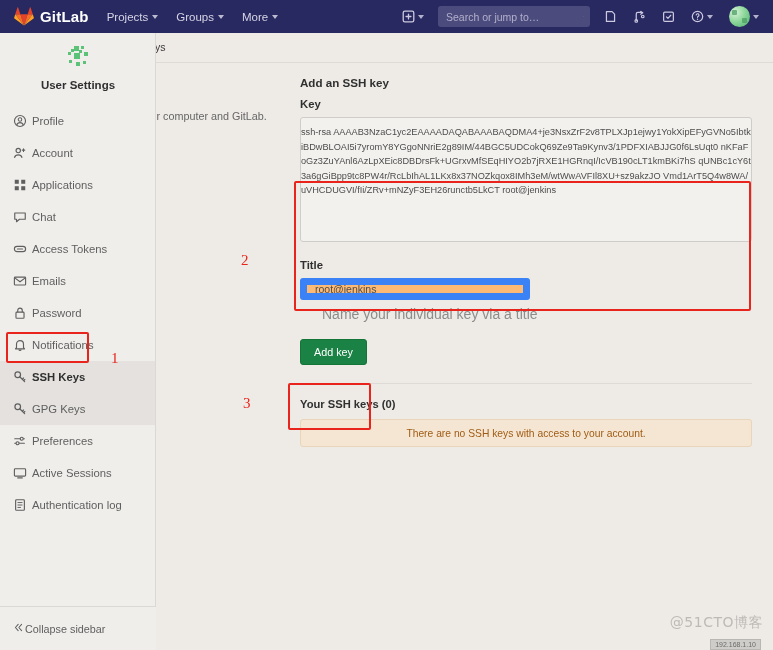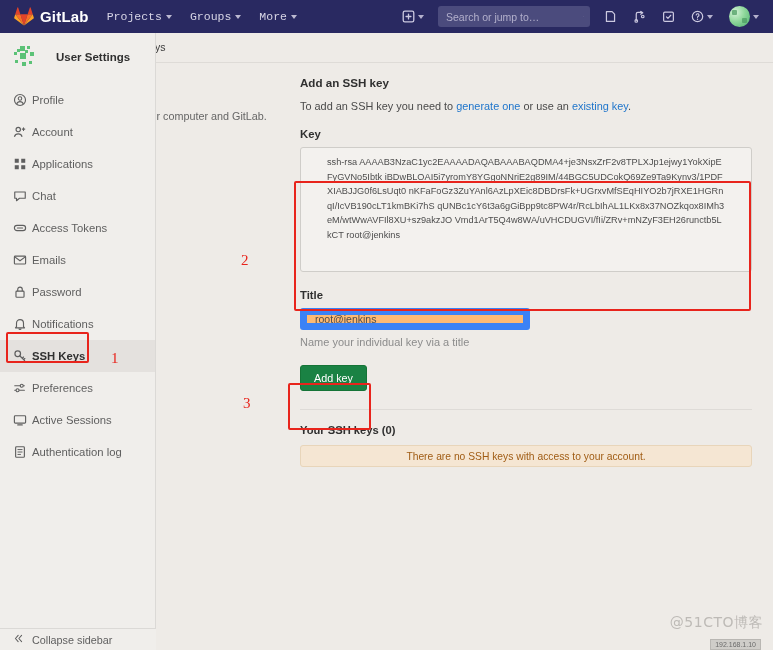--- a/index.html
+++ b/index.html
@@ -22,21 +22,20 @@
   .gl-logo { display: flex; align-items: center; margin-left: 14px; }
   .gl-logo svg { display: block; }
   .gl-brand {
     color: #fff; font-size: 15px; font-weight: 700; margin-left: 6px;
     letter-spacing: .2px;
   }
   .nav-item {
     color: #d6d4e5; font-size: 11.5px; margin-left: 18px;
     display: flex; align-items: center; gap: 4px; height: 33px;
     cursor: pointer;
-    font-family: Liberation Mono, monospace;
   }
   .caret { display: inline-block; width: 0; height: 0;
     border-left: 3.5px solid transparent; border-right: 3.5px solid transparent;
     border-top: 4px solid currentColor; opacity: .85; }
 
   .nav-right {
     position: absolute; right: 6px; top: 0; height: 33px;
     display: flex; align-items: center; gap: 0;
   }
   .nr-btn {
@@ -65,40 +64,41 @@
   }
   .avatar-top::before { width:5px;height:5px;left:3px;top:4px;border-radius:1px; }
   .avatar-top::after  { width:5px;height:5px;right:3px;bottom:4px;border-radius:1px; }
 
   
   .sidebar {
     position: absolute; left: 0; top: 33px; width: 156px; height: 617px;
     background: #f0eeeb; border-right: 1px solid #dbd9d6; z-index: 20;
   }
   .sb-head {
-    display: flex; align-items: center; gap: 18px;
+    display: flex; align-items: center; gap: 9px;
     padding: 10px 10px 12px 11px;
+    flex-direction: column;
   }
   .sb-logo {
     width: 27px; height: 27px; flex: 0 0 auto; position: relative;
   }
   .sb-head-title { font-size: 11.5px; font-weight: 700; color: #303030; }
   .sb-list { padding-top: 2px; }
   .sb-item {
     display: flex; align-items: center; gap: 5px;
     height: 32px; padding-left: 12px; color: #5f5f5f; font-size: 11.3px;
     cursor: pointer; position: relative;
   }
   .sb-item .ic { width: 15px; display: flex; justify-content: center; flex: 0 0 auto; color: #5f5f5f; }
   .sb-item.section-active { background: #e4e1de; }
   .sb-item.current { color: #303030; font-weight: 700; }
   .collapse {
-    position: absolute; left: 0; bottom: 0; width: 156px; height: 22px;
+    position: absolute; left: 0; bottom: 0; width: 156px; height: 44px;
     border-top: 1px solid #dbd9d6;
-    display: flex; align-items: center; gap: 8px; padding-left: 13px;
+    display: flex; align-items: center; gap: 1px; padding-left: 13px;
     font-size: 10.8px; color: #5f5f5f; cursor: pointer; background: #f0eeeb;
   }
 
   
   .breadcrumb-bar {
     position: absolute; left: 0; top: 33px; width: 773px; height: 30px;
     background: #eeebe7; border-bottom: 1px solid #dedbd7;
   }
   .breadcrumb-txt {
     position: absolute; left: 155px; top: 41px; font-size: 10.5px; color: #3a3a3a;
@@ -113,39 +113,39 @@
 
   .right-col { position: absolute; left: 300px; top: 12px; width: 452px; }
   .h-sec { font-size: 11.6px; font-weight: 700; color: #303030; margin: 0 0 9px 0; }
   .p-sec { font-size: 10.9px; color: #4a4a4a; line-height: 1.5; margin: 0 0 14px 0; }
   .p-sec a { color: #1f75cb; text-decoration: none; }
   .lbl { font-size: 11.3px; font-weight: 700; color: #303030; margin: 0 0 7px 0; }
 
   .key-area {
     width: 452px; height: 125px;
     border: 1px solid #cfcdc9; border-radius: 3px; background: #f3f1ee;
-    padding: 7px 26px; font-size: 9.2px; line-height: 1.58; color: #4d4d4d;
+    padding: 7px 0; font-size: 9.2px; line-height: 1.58; color: #4d4d4d;
     word-break: break-all; overflow: hidden; position: relative;
     font-family: "Liberation Sans", sans-serif;
   }
   .title-input {
     width: 230px; height: 22px; border: 7px solid #3b82f6; border-radius: 3px;
     background: #fdba74; padding: 0 8px; font-size: 10.5px; color: #4d4d4d;
     outline: none; font-family: "Liberation Sans", sans-serif;
   }
-  .hint { font-size: 11px; color: #8c8c8c; margin-top: 6px; }
+  .hint { font-size: 14px; color: #8c8c8c; margin-top: 6px; margin-left: 22px; }
   .btn-add {
     display: inline-block; background: #1a8244; border: 1px solid #157437;
     color: #fff; font-size: 10.8px; padding: 6px 13px; border-radius: 3px;
     cursor: pointer; font-family: "Liberation Sans", sans-serif;
   }
   .divider { width: 452px; height: 1px; background: #dedbd7; margin: 18px 0 14px 0; }
   .h-keys { font-size: 11.2px; font-weight: 700; color: #303030; margin-bottom: 9px; }
   .empty-alert {
-    width: 452px; height: 22px; background: #f5e6d3; border: 1px solid #e8d5ba;
+    width: 452px; height: 28px; background: #f5e6d3; border: 1px solid #e8d5ba;
     border-radius: 3px; color: #a05c14; font-size: 10.3px;
     display: flex; align-items: center; justify-content: center;
   }
 
   
   .anno-box { position: absolute; border: 2px solid #e8241c; border-radius: 2px; z-index: 40; pointer-events: none; }
   .anno-num { position: absolute; color: #e8241c; font-size: 15px; font-weight: 400; z-index: 41; font-family: "Liberation Serif", serif; }
 
   .watermark {
     position: absolute; right: 10px; bottom: 18px;
@@ -248,23 +248,20 @@
   <div class="content">
 
     <div class="left-col">
       <div class="lc-title">SSH Keys</div>
       <div>o establish a secure your computer and GitLab.</div>
     </div>
 
     <div class="right-col">
       <div class="h-sec">Add an SSH key</div>
 
-      <p class="p-sec">
-        <span>To add an SSH key you need to </span><a href="#">generate one</a><span> or use an </span><a href="#">existing key</a><span>.</span>
-      </p>
 
       <div class="lbl">Key</div>
 
       <div class="key-area">ssh-rsa AAAAB3NzaC1yc2EAAAADAQABAAABAQDMA4+je3NsxZrF2v8TPLXJp1ejwy1YokXipEFyGVNo5Ibtk iBDwBLOAI5i7yromY8YGgoNNriE2g89IM/44BGC5UDCokQ69Ze9Ta9Kynv3/1PDFXIABJJG0f6LsUqt0 nKFaFoGz3ZuYAnl6AzLpXEic8DBDrsFk+UGrxvMfSEqHIYO2b7jRXE1HGRnqI/IcVB190cLT1kmBKi7hS qUNBc1cY6t3a6gGiBpp9tc8PW4r/RcLbIhAL1LKx8x37NOZkqox8IMh3eM/wtWwAVFIl8XU+sz9akzJO Vmd1ArT5Q4w8WA/uVHCDUGVI/fIi/ZRv+mNZyF3EH26runctb5LkCT root@jenkins</div>
       <div style="position:relative;width:452px;height:0">
         <span class="grip" style="position:absolute;right:3px;top:-12px"></span>
       </div>
 
       <div class="lbl" style="margin-top:17px">Title</div>
       <input class="title-input" value="root@jenkins" style="">
@@ -391,20 +388,29 @@
       <div class="sb-item section-active current">
         <span class="ic">
           <svg width="14" height="14" viewBox="0 0 16 16">
               <circle cx="5.4" cy="5.4" r="3.2" fill="none" stroke="currentColor" stroke-width="1.4"></circle>
               <path d="M7.7 7.7l5.6 5.6M10.6 10.6l1.4-1.4M12.2 12.2l1.3-1.3" stroke="currentColor" stroke-width="1.4" stroke-linecap="round"></path>
             </svg>
         </span>
         <span>SSH Keys</span>
       </div>
 
+      <div class="sb-item section-active">
+        <span class="ic">
+          <svg width="14" height="14" viewBox="0 0 16 16">
+              <circle cx="5.4" cy="5.4" r="3.2" fill="none" stroke="currentColor" stroke-width="1.4"></circle>
+              <path d="M7.7 7.7l5.6 5.6M10.6 10.6l1.4-1.4M12.2 12.2l1.3-1.3" stroke="currentColor" stroke-width="1.4" stroke-linecap="round"></path>
+            </svg>
+        </span>
+        <span>GPG Keys</span>
+      </div>
 
       <div class="sb-item">
         <span class="ic">
           <svg width="14" height="14" viewBox="0 0 16 16">
               <path d="M2 5.4h11M2 10.6h11" stroke="currentColor" stroke-width="1.3" stroke-linecap="round"></path>
               <circle cx="10" cy="5.4" r="1.7" fill="#f0eeeb" stroke="currentColor" stroke-width="1.3"></circle>
               <circle cx="5.2" cy="10.6" r="1.7" fill="#f0eeeb" stroke="currentColor" stroke-width="1.3"></circle>
             </svg>
         </span>
         <span>Preferences</span>

